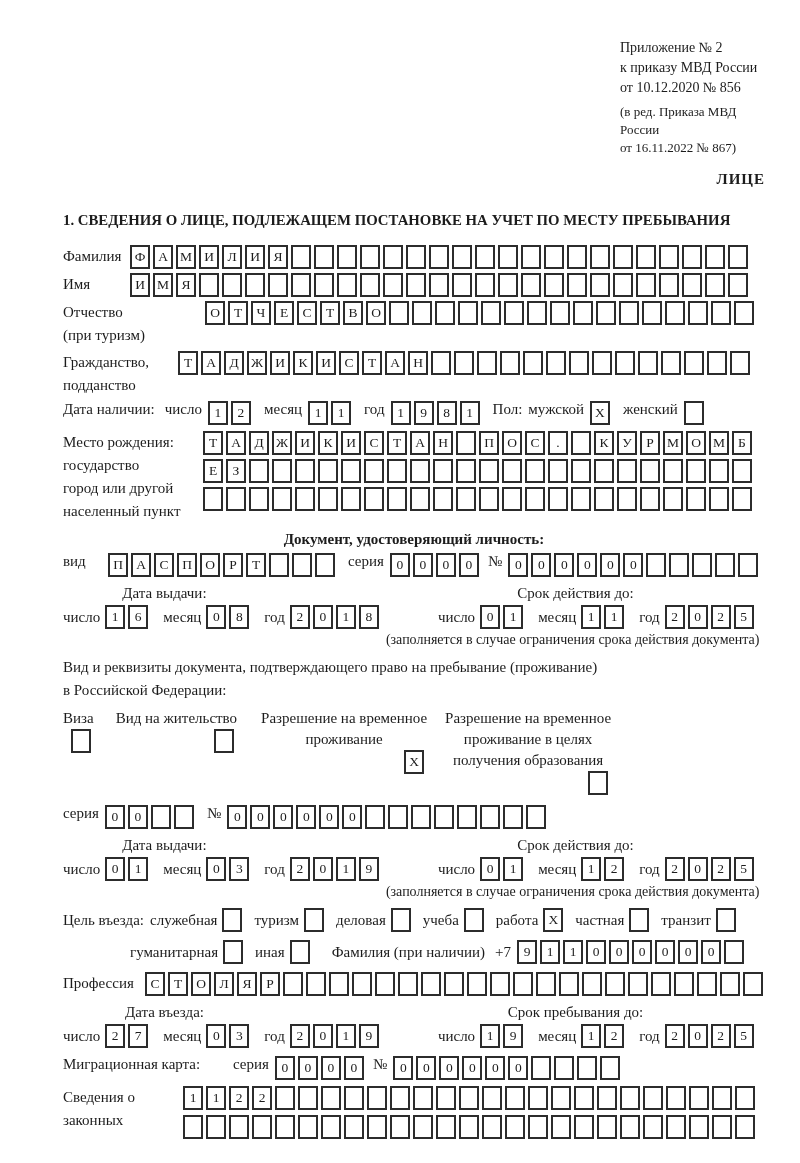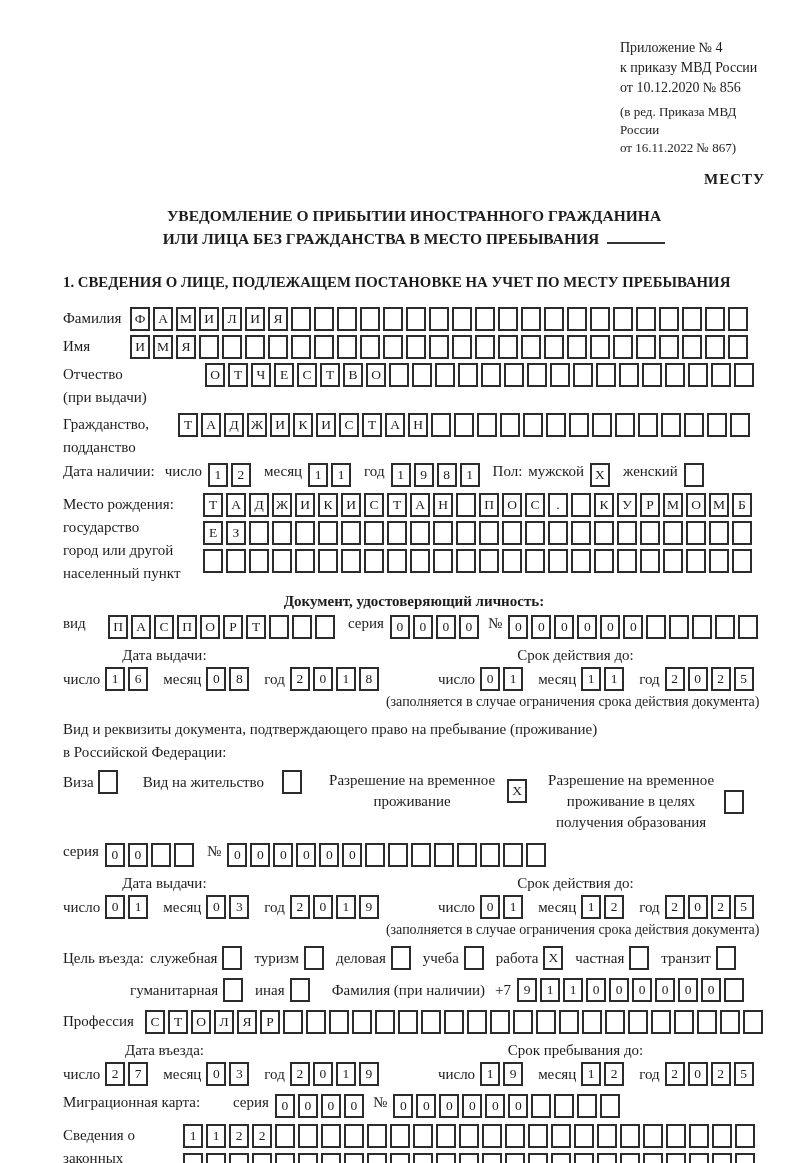--- a/index.html
+++ b/index.html
@@ -42,51 +42,45 @@
   .date-line { display: flex; align-items: center; margin-top: 2px; }
   .date-line .dlbl { margin-right: 5px; }
   .date-line .seg { margin-left: 12px; margin-right: 5px; }
   .dates-col.right .date-line { padding-left: 52px; }
   .validity-note { font-size: 14px; margin-top: 3px; text-align: left; white-space: nowrap; }
 
   .doc-heading { text-align: center; font-weight: bold; margin-top: 8px; margin-bottom: 5px; }
   .intro { line-height: 23px; margin-top: 8px; }
 
   .permit-row { display: flex; align-items: flex-start; margin-top: 6px; }
-  .permit-item { display: flex; align-items: center; }
+  .permit-item { display: flex; align-items: flex-end; flex-direction: column; }
   .permit-label { line-height: 21px; text-align: center; }
   .permit-row .cells { margin-left: 8px; }
 
   .opt { display: inline-flex; align-items: center; }
   .opt .cells { margin-left: 5px; }
   .purpose-row { display: flex; align-items: center; margin-top: 8px; }
   .purpose-row .opt { margin-right: 9px; }
 </style>
 </head>
 <body>
 
 <div class="page">
 
   <div class="appendix">
-    <div>Приложение № 4</div>
+    <div>Приложение № 2</div>
     <div>к приказу МВД России</div>
     <div>от 10.12.2020 № 856</div>
   </div>
   <div class="amendment">
     <div>(в ред. Приказа МВД России</div>
     <div>от 16.11.2022 № 867)</div>
   </div>
-  <div class="forma">МЕСТУ</div>
-
-  <div class="title">
-    <div>УВЕДОМЛЕНИЕ О ПРИБЫТИИ ИНОСТРАННОГО ГРАЖДАНИНА</div>
-    <div>
-      <span>ИЛИ ЛИЦА БЕЗ ГРАЖДАНСТВА В МЕСТО ПРЕБЫВАНИЯ</span><span class="blank-line"></span>
-    </div>
-  </div>
+  <div class="forma">ЛИЦЕ</div>
+
 
   <div class="sec-heading">1. СВЕДЕНИЯ О ЛИЦЕ, ПОДЛЕЖАЩЕМ ПОСТАНОВКЕ НА УЧЕТ ПО МЕСТУ ПРЕБЫВАНИЯ</div>
 
   <div class="frow">
     <div class="lblcol w67">Фамилия</div>
     <div class="cells">
         <span class="cell">Ф</span>
         <span class="cell">А</span>
         <span class="cell">М</span>
         <span class="cell">И</span>
@@ -145,21 +139,21 @@
         <span class="cell"></span>
         <span class="cell"></span>
         <span class="cell"></span>
         <span class="cell"></span>
       </div>
   </div>
 
   <div class="frow top">
     <div class="lblcol w142">
       <div>Отчество</div>
-      <div>(при выдачи)</div>
+      <div>(при туризм)</div>
     </div>
     <div class="cells">
         <span class="cell">О</span>
         <span class="cell">Т</span>
         <span class="cell">Ч</span>
         <span class="cell">Е</span>
         <span class="cell">С</span>
         <span class="cell">Т</span>
         <span class="cell">В</span>
         <span class="cell">О</span>

